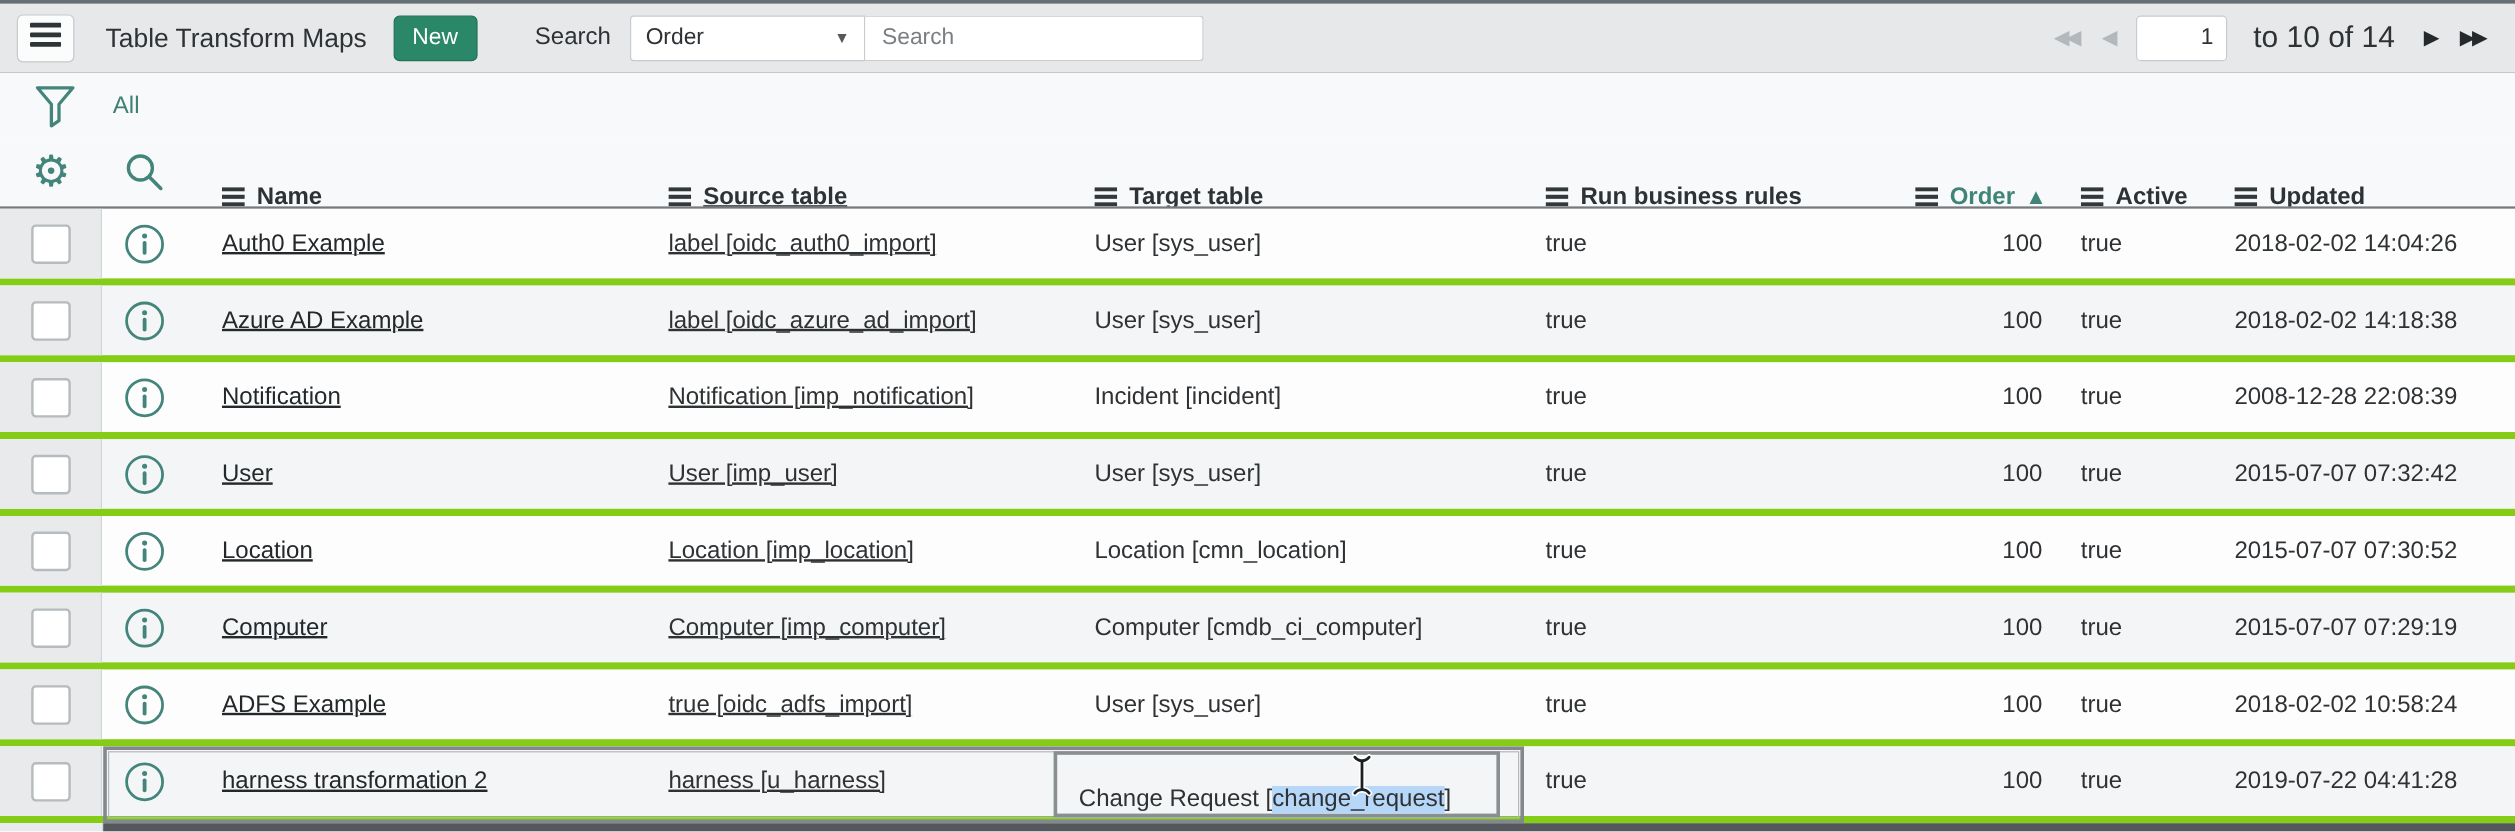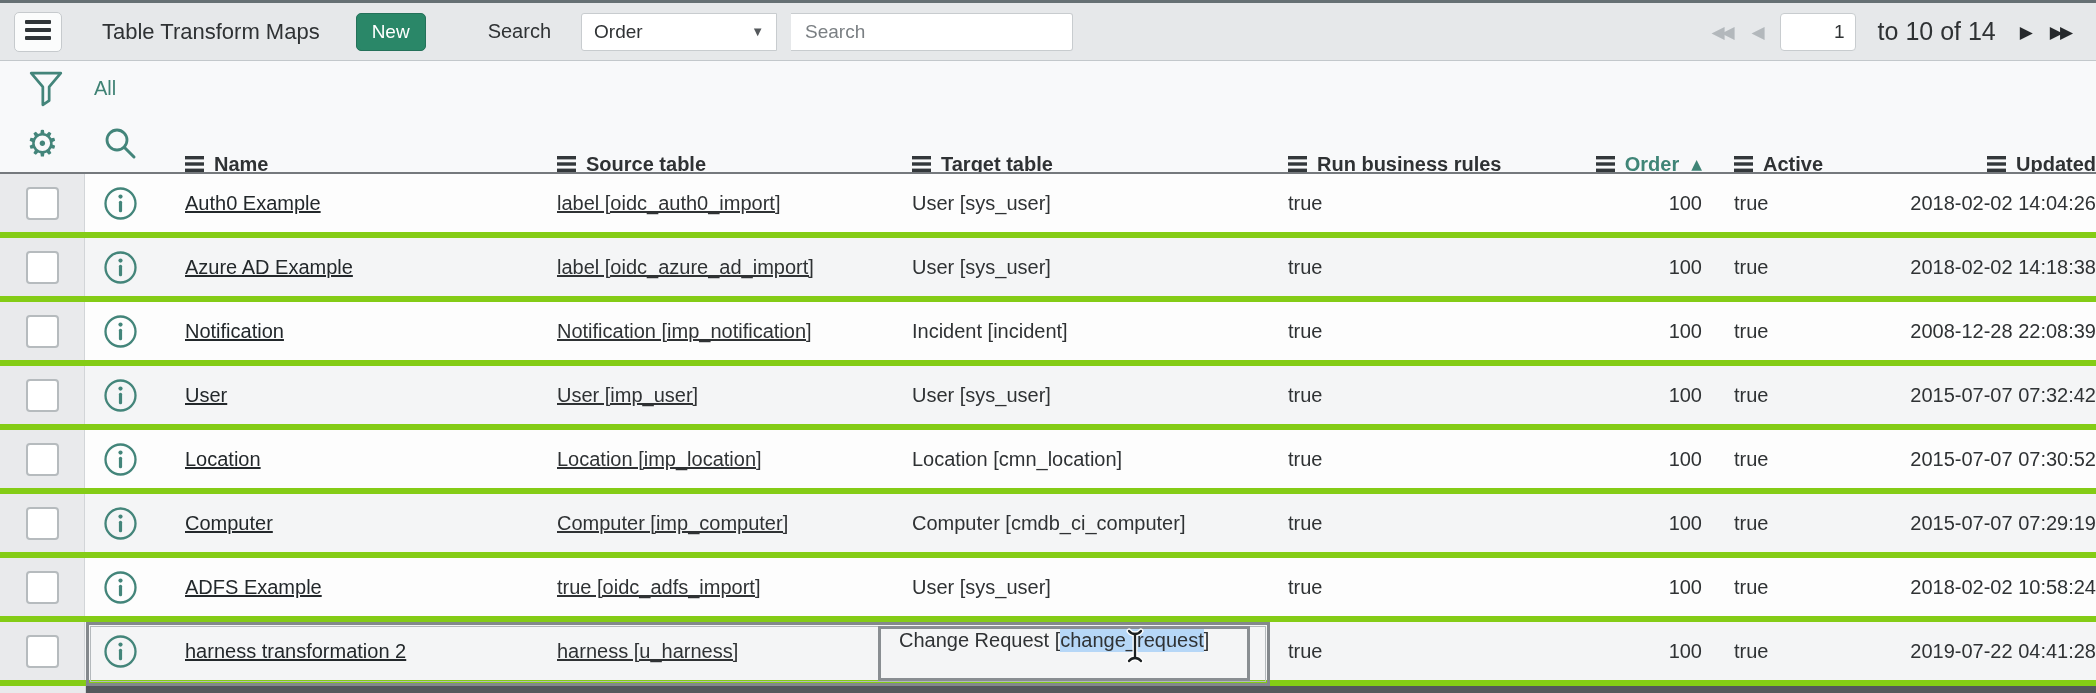--- a/index.html
+++ b/index.html
@@ -5,21 +5,21 @@
   * { box-sizing: border-box; }
   html,body { margin:0; padding:0; }
   body {
     width:2096px; height:693px; overflow:hidden; position:relative;
     font-family:"Liberation Sans", sans-serif; color:#2f3234; background:#ffffff;
   }
 
   
   .topbar {
     height:61px; background:#e6e8ea; border-top:3px solid #667074;
-    border-bottom:1px solid #c3c8cb; display:flex; align-items:center; padding:0 14px;gap:14px;
+    border-bottom:1px solid #c3c8cb; display:flex; align-items:center; padding:0 14px;
   }
   .hamburger-btn {
     width:48px; height:40px; background:#fbfcfc; border:1px solid #c6cacd; border-radius:5px;
     display:flex; align-items:center; justify-content:center; cursor:pointer; margin-right:26px;
   }
   .page-title { font-size:22px; color:#2f3234; margin-right:22px; white-space:nowrap; }
   .new-btn {
     background:#2a8768; border:1px solid #24715a; color:#fff; font-size:19px;
     padding:7px 15px; border-radius:5px; cursor:pointer; margin-right:48px;
     font-family:"Liberation Sans", sans-serif;
@@ -59,21 +59,21 @@
   
   .cell { flex:0 0 auto; display:flex; align-items:center; overflow:hidden; white-space:nowrap; }
   .c-check { width:85px;  justify-content:center; }
   .c-info  { width:100px; justify-content:flex-start; padding-left:18px; }
   .c-name  { width:370px; }
   .c-src   { width:345px; padding-left:2px;text-decoration:underline; }
   .c-tgt   { width:380px; padding-left:12px; }
   .c-rbr   { width:300px; padding-left:8px; }
   .c-order { width:140px; justify-content:flex-end; padding-right:18px; }
   .c-active{ width:130px; padding-left:14px; }
-  .c-upd   { width:246px; padding-left:12px;justify-content:flex-end; }
+  .c-upd   { width:246px; padding-left:12px; }
 
   
   .header-row {
     height:58px; background:#f8f9fa; display:flex; align-items:stretch;
     border-bottom:2px solid #75797d;
   }
   .colhdr {
     background:none; border:none; padding:0; display:flex; align-items:center; gap:10px;
     font-family:"Liberation Sans", sans-serif; font-size:20px; font-weight:bold; color:#2f3234; cursor:pointer;margin-top:40px;
   }
@@ -96,21 +96,21 @@
 
   
   .focus-outline {
     position:absolute; left:86px; top:622px; width:1184px; height:64px;
     border:3px solid #83888c; pointer-events:none; z-index:5;
   }
   .focus-outline::after { content:''; position:absolute; inset:1px; border:1px solid #b4b9bc; }
   .focused-row .c-tgt { position:relative; overflow:visible; }
   .edit-box {
     position:absolute; left:-22px; top:4px; width:372px; height:55px;
-    border:3px solid #898e92; background:transparent; display:flex; align-items:flex-start;
+    border:3px solid #898e92; background:transparent; display:flex; align-items:flex-end;
     padding-left:18px; z-index:6;
   }
   .text-selection { background:#b6d7f7; }
   .ibeam-cursor { position:absolute; left:1124px; top:628px; z-index:8; pointer-events:none; }
 
   
   .bottom-strip { position:absolute; left:86px; right:0; bottom:0; height:7px; background:#54585c; }
   .bottom-strip-gutter { position:absolute; left:0; bottom:0; width:86px; height:7px; background:#e9eaec; border-right:1px solid #d2d5d8; }
 </style>
 </head>

